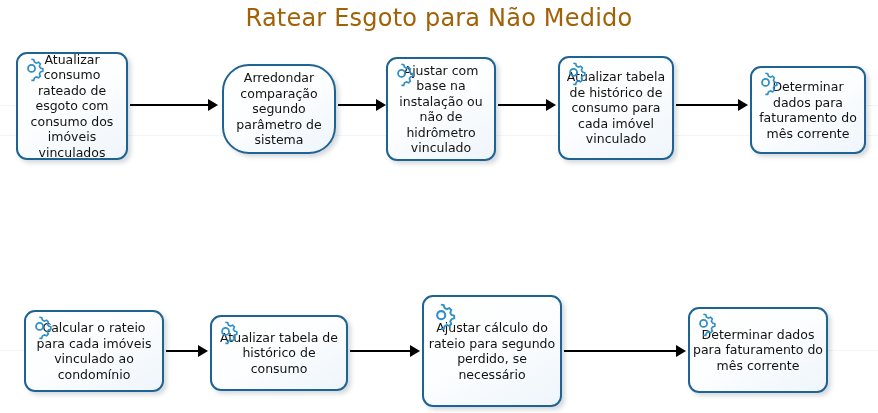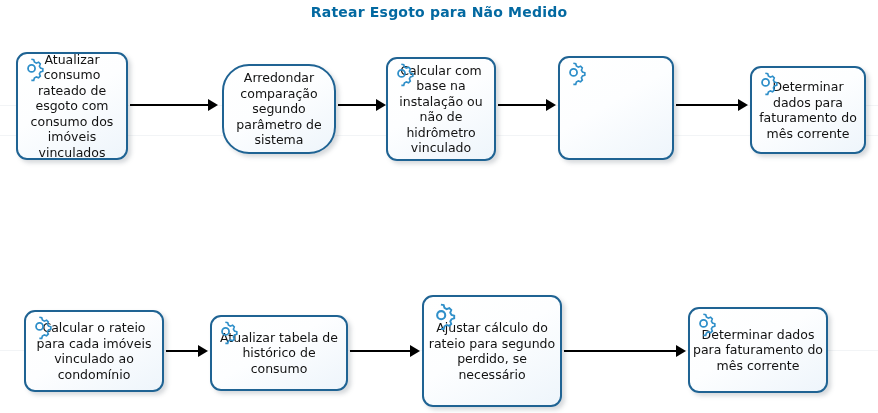--- a/index.html
+++ b/index.html
@@ -20,23 +20,23 @@
     left: 0; top: 0;
     width: 878px;
     height: 413px;
   }
 
   
   .section-title {
     position: absolute;
     width: 100%;
     text-align: center;
-    font-size: 14px;
-    font-weight: 700;
-    color: #0369a1;
+    font-size: 24px;
+    font-weight: 400;
+    color: #a16207;
     letter-spacing: 0.2px;
     white-space: nowrap;
   }
   #title-1 { top: 4px; }
   #title-2 { top: 236px; }
 
   
   .node {
     position: absolute;
     box-sizing: border-box;
@@ -135,35 +135,36 @@
     <div class="head" style="left:38px;"></div>
   </div>
 
   <div class="node" style="left:386px; top:57px; width:110px; height:104px;">
     <svg class="gear-icon" viewBox="0 0 32 32">
       <g fill="none" stroke="#2f8fc9" stroke-width="2.2">
         <path d="M16 5.2 l3.2 .6 .9 3.1 2.6 1.5 3-1.2 2.3 2.3 -1.2 3 1.5 2.6 3.1 .9 0 3.2 -3.1 .9 -1.5 2.6 1.2 3 -2.3 2.3 -3-1.2 -2.6 1.5 -.9 3.1 -3.2 0" transform="translate(-2,-2) scale(0.92)"></path>
         <circle cx="13" cy="14" r="4.3"></circle>
       </g>
     </svg>
-    <div class="node-text">Calcular com base na instalação ou não de hidrômetro vinculado</div>
+    <div class="node-text">Ajustar com base na instalação ou não de hidrômetro vinculado</div>
   </div>
 
   <div class="arrow" style="left:498px; top:99px; width:58px;">
     <div class="shaft" style="width:48px;"></div>
     <div class="head" style="left:48px;"></div>
   </div>
 
   <div class="node" style="left:558px; top:56px; width:116px; height:104px;">
     <svg class="gear-icon" viewBox="0 0 32 32">
       <g fill="none" stroke="#2f8fc9" stroke-width="2.2">
         <path d="M16 5.2 l3.2 .6 .9 3.1 2.6 1.5 3-1.2 2.3 2.3 -1.2 3 1.5 2.6 3.1 .9 0 3.2 -3.1 .9 -1.5 2.6 1.2 3 -2.3 2.3 -3-1.2 -2.6 1.5 -.9 3.1 -3.2 0" transform="translate(-2,-2) scale(0.92)"></path>
         <circle cx="13" cy="14" r="4.3"></circle>
       </g>
     </svg>
+    <div class="node-text">Atualizar tabela de histórico de consumo para cada imóvel vinculado</div>
   </div>
 
   <div class="arrow" style="left:676px; top:99px; width:72px;">
     <div class="shaft" style="width:62px;"></div>
     <div class="head" style="left:62px;"></div>
   </div>
 
   <div class="node" style="left:750px; top:66px; width:116px; height:88px;">
     <svg class="gear-icon" viewBox="0 0 32 32">
       <g fill="none" stroke="#2f8fc9" stroke-width="2.2">

